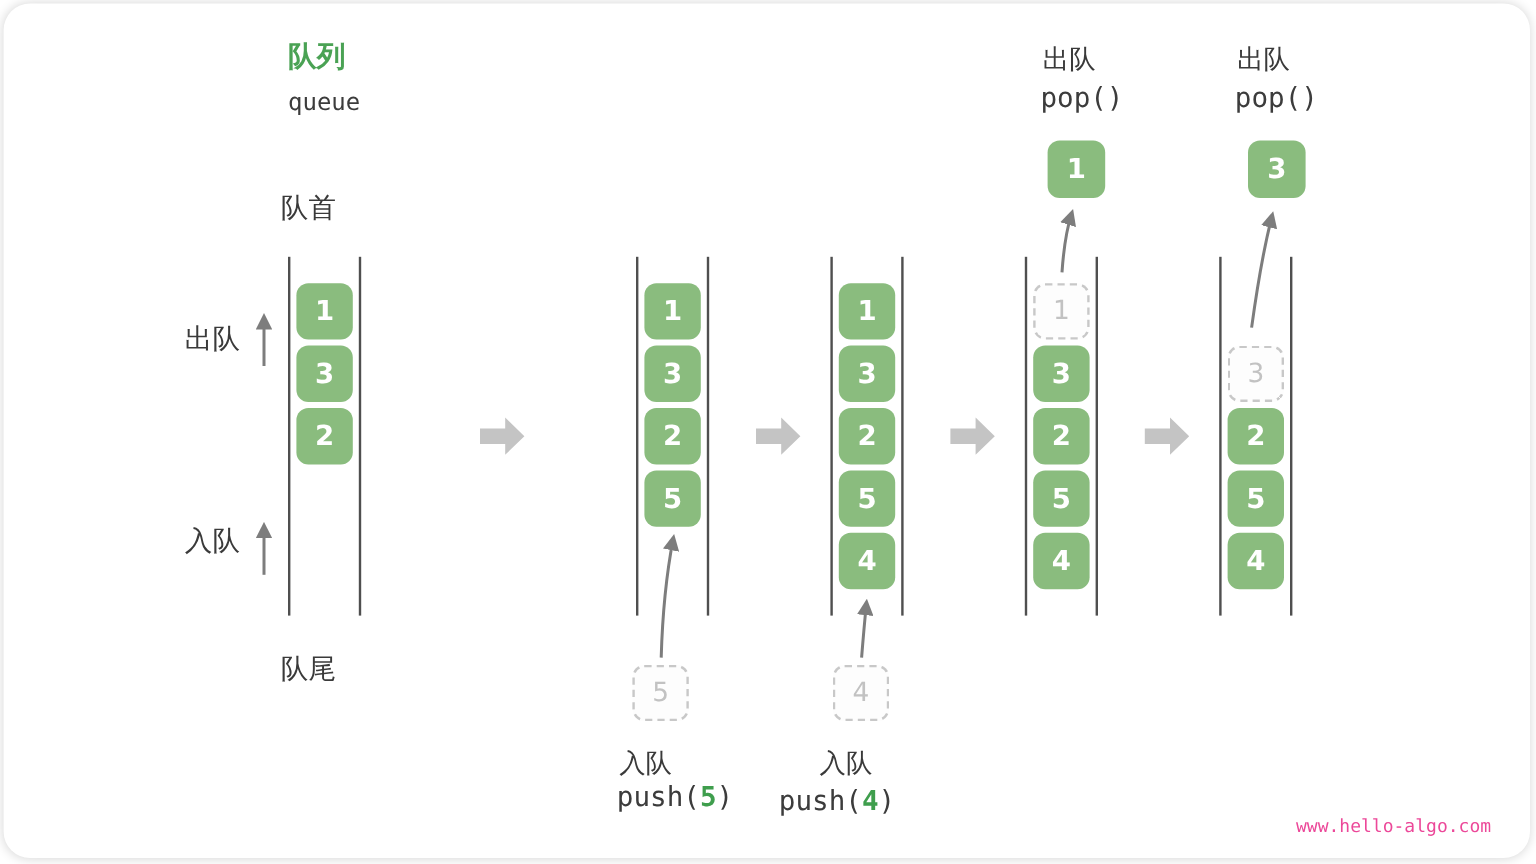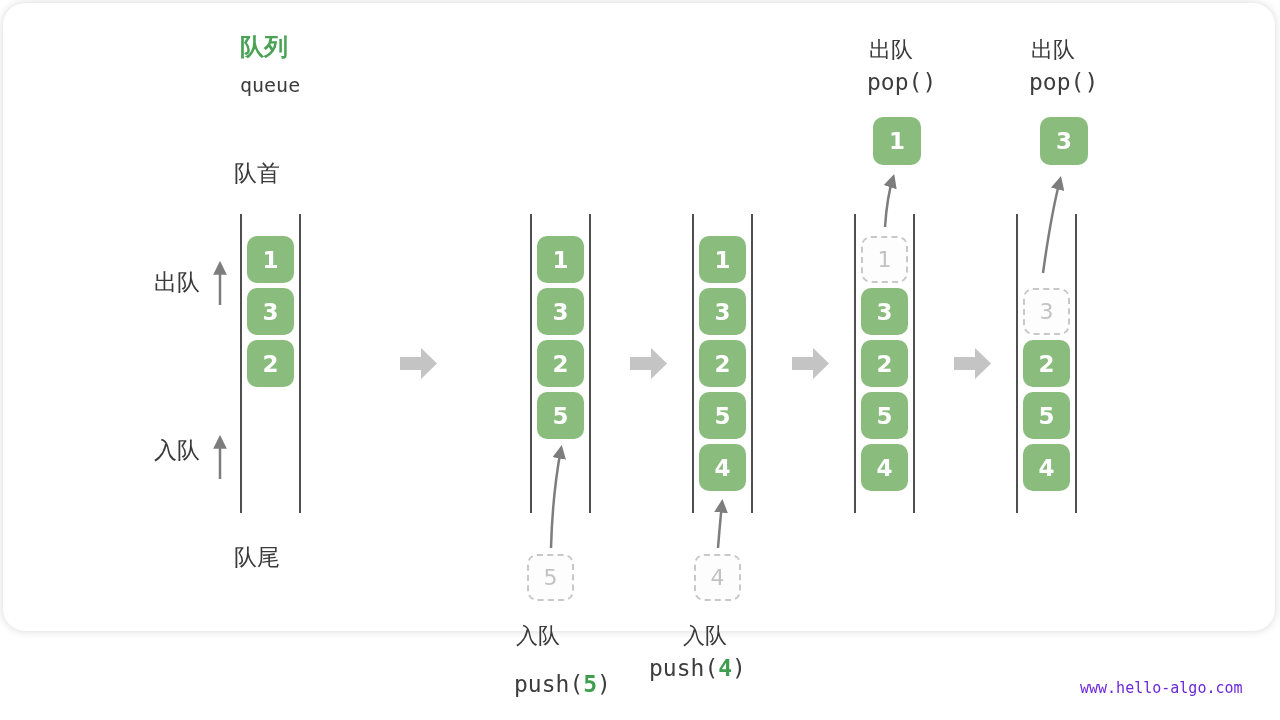--- a/index.html
+++ b/index.html
@@ -1,35 +1,35 @@
 <!DOCTYPE html>
 <html><head>
 <meta charset="utf-8">
 <style>
   html,body{margin:0;padding:0;width:1280px;height:720px;background:#ffffff;overflow:hidden;}
   body{font-family:"DejaVu Sans",sans-serif;}
-  .card{position:absolute;left:3px;top:3px;width:1272px;height:628px;background:#ffffff;
+  .card{position:absolute;left:3px;top:3px;width:1272px;height:712px;background:#ffffff;
         border-radius:22px;box-shadow:0 0 9px rgba(0,0,0,0.16);}
   .abs{position:absolute;}
   .wall{position:absolute;width:2px;height:299px;top:211px;background:#4f4f4f;}
   .box{position:absolute;width:47px;height:47px;border-radius:10px;background:#8abc7e;
        color:#ffffff;font-weight:bold;font-size:23px;display:flex;align-items:center;
        justify-content:center;}
   .ghost{position:absolute;width:47px;height:47px;border-radius:10px;background:#fdfdfd;
          border:2px dashed #c8c8c8;box-sizing:border-box;color:#c2c2c2;font-size:22px;
          font-weight:normal;display:flex;align-items:center;justify-content:center;}
   .zh{color:#3a3a3a;font-size:23px;white-space:nowrap;}
   .zhb{font-weight:normal;}
   .mono{font-family:"DejaVu Sans Mono",monospace;color:#3c3c3c;white-space:nowrap;}
   .title-zh{font-size:24px;font-weight:bold;color:#4aa254;}
   .title-en{font-size:20px;text-align:center;}
   .code{font-size:23px;}
   .code .arg{color:#3f9e4d;font-weight:bold;}
   .oplabel{font-size:22px;color:#3a3a3a;white-space:nowrap;}
-  .watermark{font-size:15px;color:#6d28d9;}
+  .watermark{font-size:15px;color:#ec4899;}
   svg.layer{position:absolute;left:0;top:0;pointer-events:none;}
 </style>
 </head>
 <body>
 
 <div class="card">
 
   <div class="abs title-zh" style="left:237px;top:28px">队列</div>
   <div class="abs mono title-en" style="left:237px;top:70px">queue</div>
 
@@ -70,21 +70,21 @@
 
   <div>
     <div class="wall" style="left:527px"></div>
     <div class="wall" style="left:586px"></div>
     <div class="box" style="left:534px;top:233px">1</div>
     <div class="box" style="left:534px;top:285px">3</div>
     <div class="box" style="left:534px;top:337px">2</div>
     <div class="box" style="left:534px;top:389px">5</div>
     <div class="ghost" style="left:524px;top:551px">5</div>
     <div class="abs oplabel" style="left:513px;top:618px">入队</div>
-    <div class="abs mono code" style="left:511px;top:668px"><span>push(</span><span class="arg">5</span><span>)</span></div>
+    <div class="abs mono code" style="left:511px;top:649px"><span>push(</span><span class="arg">5</span><span>)</span></div>
   </div>
 
   <div>
     <div class="wall" style="left:689px"></div>
     <div class="wall" style="left:748px"></div>
     <div class="box" style="left:696px;top:233px">1</div>
     <div class="box" style="left:696px;top:285px">3</div>
     <div class="box" style="left:696px;top:337px">2</div>
     <div class="box" style="left:696px;top:389px">5</div>
     <div class="box" style="left:696px;top:441px">4</div>

